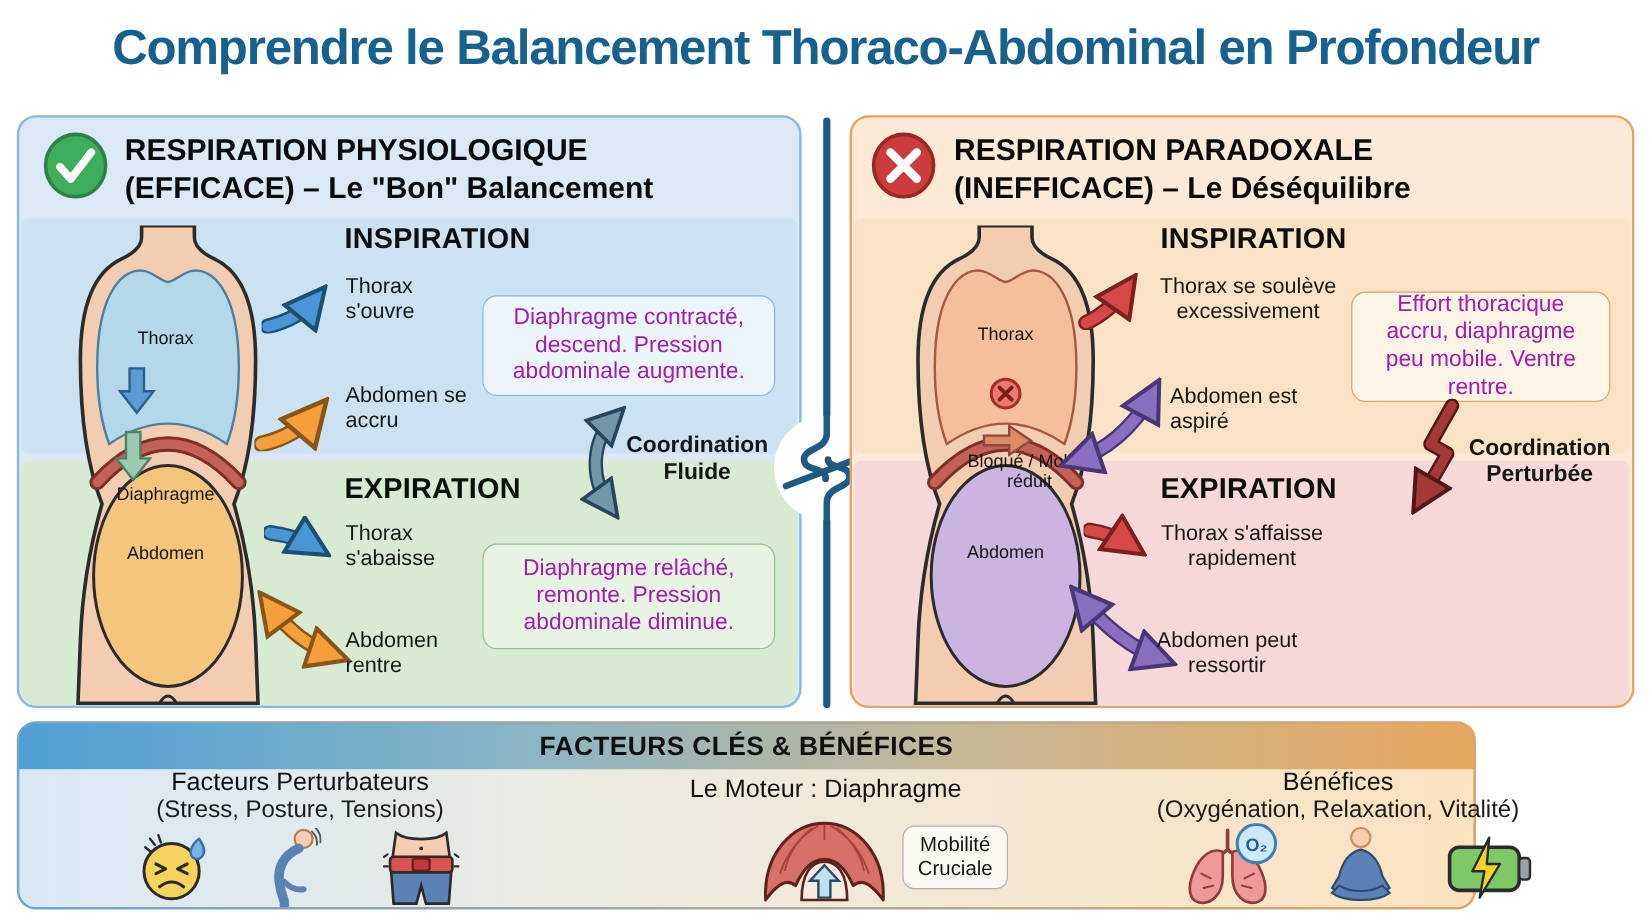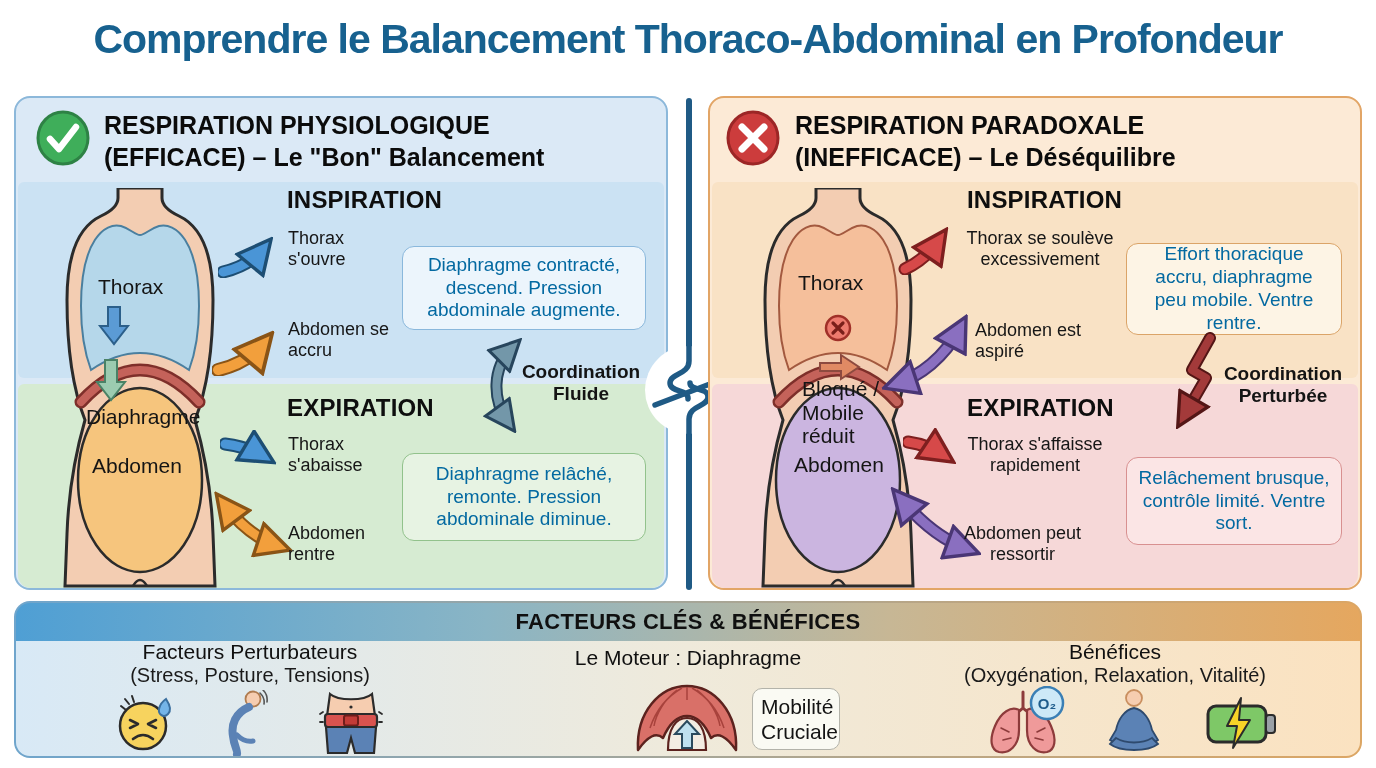--- a/index.html
+++ b/index.html
@@ -14,39 +14,39 @@
   .section{position:absolute;left:2px;right:2px;}
   .sec-insp-left{top:84px;height:196px;background:#cbe2f3;border-radius:6px;}
   .sec-exp-left{top:286px;height:204px;background:#d6ebd2;border-radius:6px 6px 13px 13px;}
   .sec-insp-right{top:84px;height:196px;background:#f9e2c5;border-radius:6px;}
   .sec-exp-right{top:286px;height:204px;background:#f6d8d8;border-radius:6px 6px 13px 13px;}
   .panel-head{font-size:25px;font-weight:700;color:#0b0b0b;line-height:1.26;}
   .sec-head{font-size:24px;font-weight:800;color:#0e0e0e;letter-spacing:.2px;}
   .label{font-size:18px;color:#161616;line-height:1.16;}
   .ctr{text-align:center;}
   .note{position:absolute;box-sizing:border-box;border-radius:12px;display:flex;align-items:center;
-        justify-content:center;text-align:center;font-size:19px;line-height:1.2;color:#0369a1;padding:6px 10px;}
+        justify-content:center;text-align:center;font-size:19px;line-height:1.2;color:#a21caf;padding:6px 10px;}
   .note.nb1{background:#ecf5fc;border:1.5px solid #8ab8dc;}
   .note.nb2{background:#e7f3e3;border:1.5px solid #92c28c;}
   .note.nb3{background:#fdf4e5;border:1.5px solid #dba468;}
   .note.nb4{background:#fbe5e5;border:1.5px solid #d89090;}
   .coord{font-weight:700;font-size:19px;text-align:center;color:#141414;line-height:1.15;}
-  .tlabel{position:absolute;text-align:left;font-size:21px;color:#141414;line-height:1.12;}
+  .tlabel{position:absolute;text-align:center;font-size:15px;color:#141414;line-height:1.12;}
   .divider{left:686px;top:98px;width:6px;height:492px;background:#1f5a85;border-radius:3px;}
-  .footer-wrap{left:14px;top:601px;width:1348px;box-sizing:border-box;padding:2px;border-radius:16px;
+  .footer-wrap{left:14px;top:601px;width:1216px;box-sizing:border-box;padding:2px;border-radius:16px;
                background:linear-gradient(to right,#6fa5cc,#dca664);}
   .footer-inner{border-radius:14px;overflow:hidden;}
   .footer-bar{height:38px;display:flex;align-items:center;justify-content:center;
               background:linear-gradient(to right,#4f9fd4,#8ab5c5 35%,#c7b795 65%,#e5a75f);}
   .footer-bar-title{font-size:22px;font-weight:800;color:#101010;letter-spacing:.3px;}
   .footer-body{height:115px;background:linear-gradient(to right,#d8e9f6,#efeadb 50%,#fbe2c0);}
   .col-title{position:absolute;font-size:21px;font-weight:400;color:#101010;text-align:center;}
   .col-sub{position:absolute;font-size:20px;color:#1a1a1a;text-align:center;}
   .badge{position:absolute;background:#fafaf3;border:1.5px solid #b3b3aa;border-radius:10px;
-         font-size:21px;color:#141414;text-align:center;line-height:1.2;padding:5px 8px;box-sizing:border-box;}
+         font-size:17px;color:#141414;text-align:center;line-height:1.2;padding:5px 8px;box-sizing:border-box;}
   svg{display:block;}
 </style>
 </head>
 <body>
 
 <div id="stage">
 
   <svg width="0" height="0" style="position:absolute" aria-hidden="true">
     <defs>
       <marker id="m-blue" viewBox="0 0 10 10" refX="6" refY="5" markerWidth="4.2" markerHeight="4.2" orient="auto-start-reverse">
@@ -186,21 +186,20 @@
   <svg class="abs" style="left:903px;top:428px" width="64" height="52" viewBox="0 0 64 52">
     <path d="M5,14 C19,16 31,21 40,27" fill="none" stroke="#7e1f1f" stroke-width="13" stroke-linecap="round"></path>
     <path d="M5,14 C19,16 31,21 40,27" fill="none" stroke="#d64949" stroke-width="9" stroke-linecap="round" marker-end="url(#m-red)"></path>
   </svg>
   <div class="abs label ctr" style="left:950px;top:434px;width:170px">Thorax s'affaisse rapidement</div>
   <svg class="abs" style="left:885px;top:485px" width="100" height="80" viewBox="0 0 100 80">
     <path d="M16,14 C38,40 60,56 82,64" fill="none" stroke="#4a3675" stroke-width="13" stroke-linecap="round"></path>
     <path d="M16,14 C38,40 60,56 82,64" fill="none" stroke="#8a6fc0" stroke-width="9" stroke-linecap="round" marker-start="url(#m-purple)" marker-end="url(#m-purple)"></path>
   </svg>
   <div class="abs label ctr" style="left:950px;top:523px;width:145px">Abdomen peut ressortir</div>
-  <div class="note nb4" style="left:1126px;top:457px;width:216px;height:88px">Relâchement brusque, contrôle limité. Ventre sort.</div>
 
   <svg class="abs" style="left:1160px;top:332px" width="64" height="104" viewBox="0 0 64 104">
     <path d="M50,6 L32,38 L46,46 L24,84" fill="none" stroke="#541616" stroke-width="12" stroke-linecap="round" stroke-linejoin="round"></path>
     <path d="M50,6 L32,38 L46,46 L24,84" fill="none" stroke="#a33a3a" stroke-width="8" stroke-linecap="round" stroke-linejoin="round" marker-end="url(#m-darkred)"></path>
   </svg>
   <div class="abs coord" style="left:1222px;top:363px;width:122px">Coordination Perturbée</div>
 
   <div class="abs footer-wrap">
     <div class="footer-inner">
       <div class="footer-bar">

